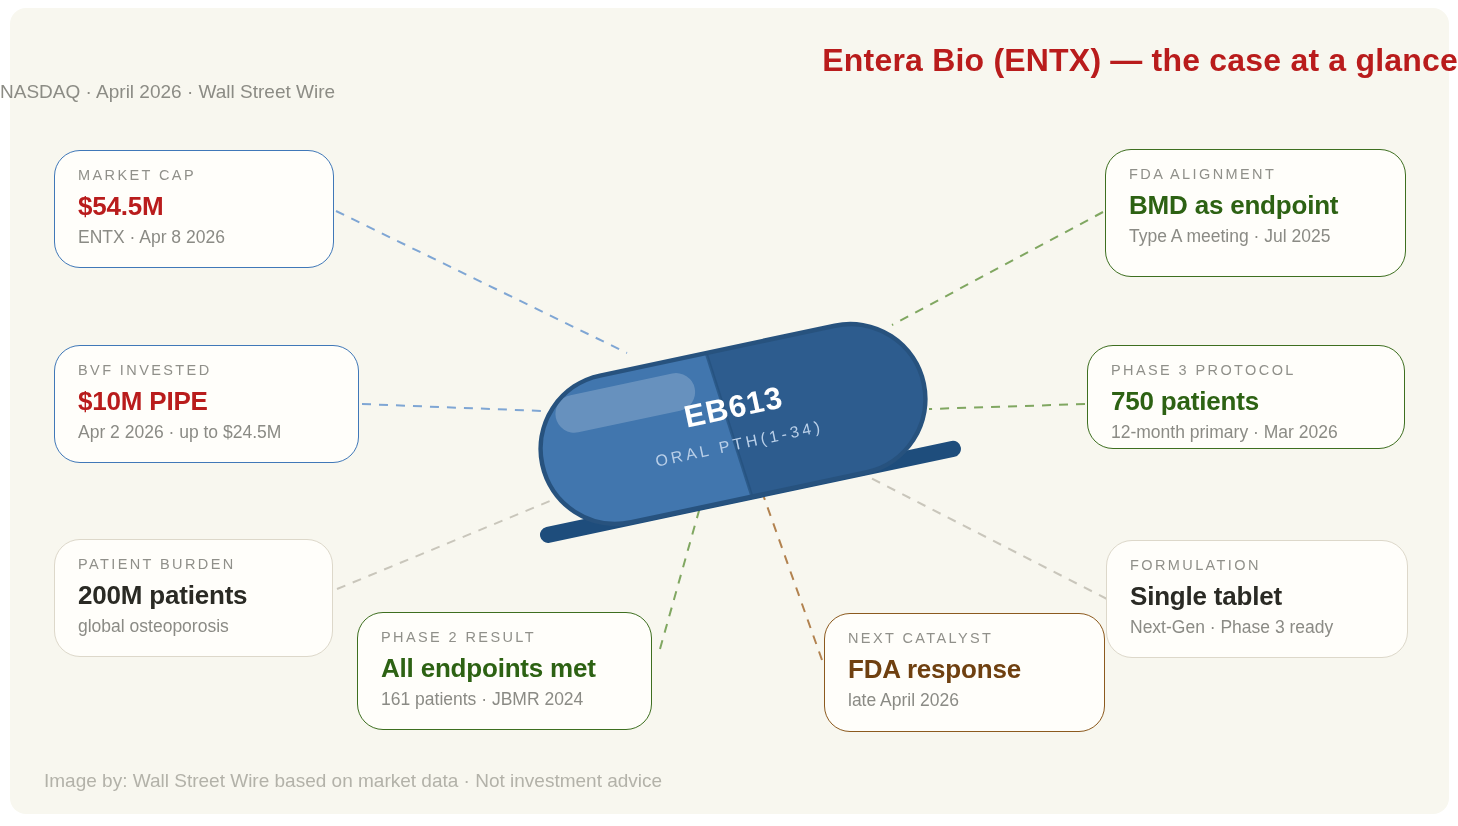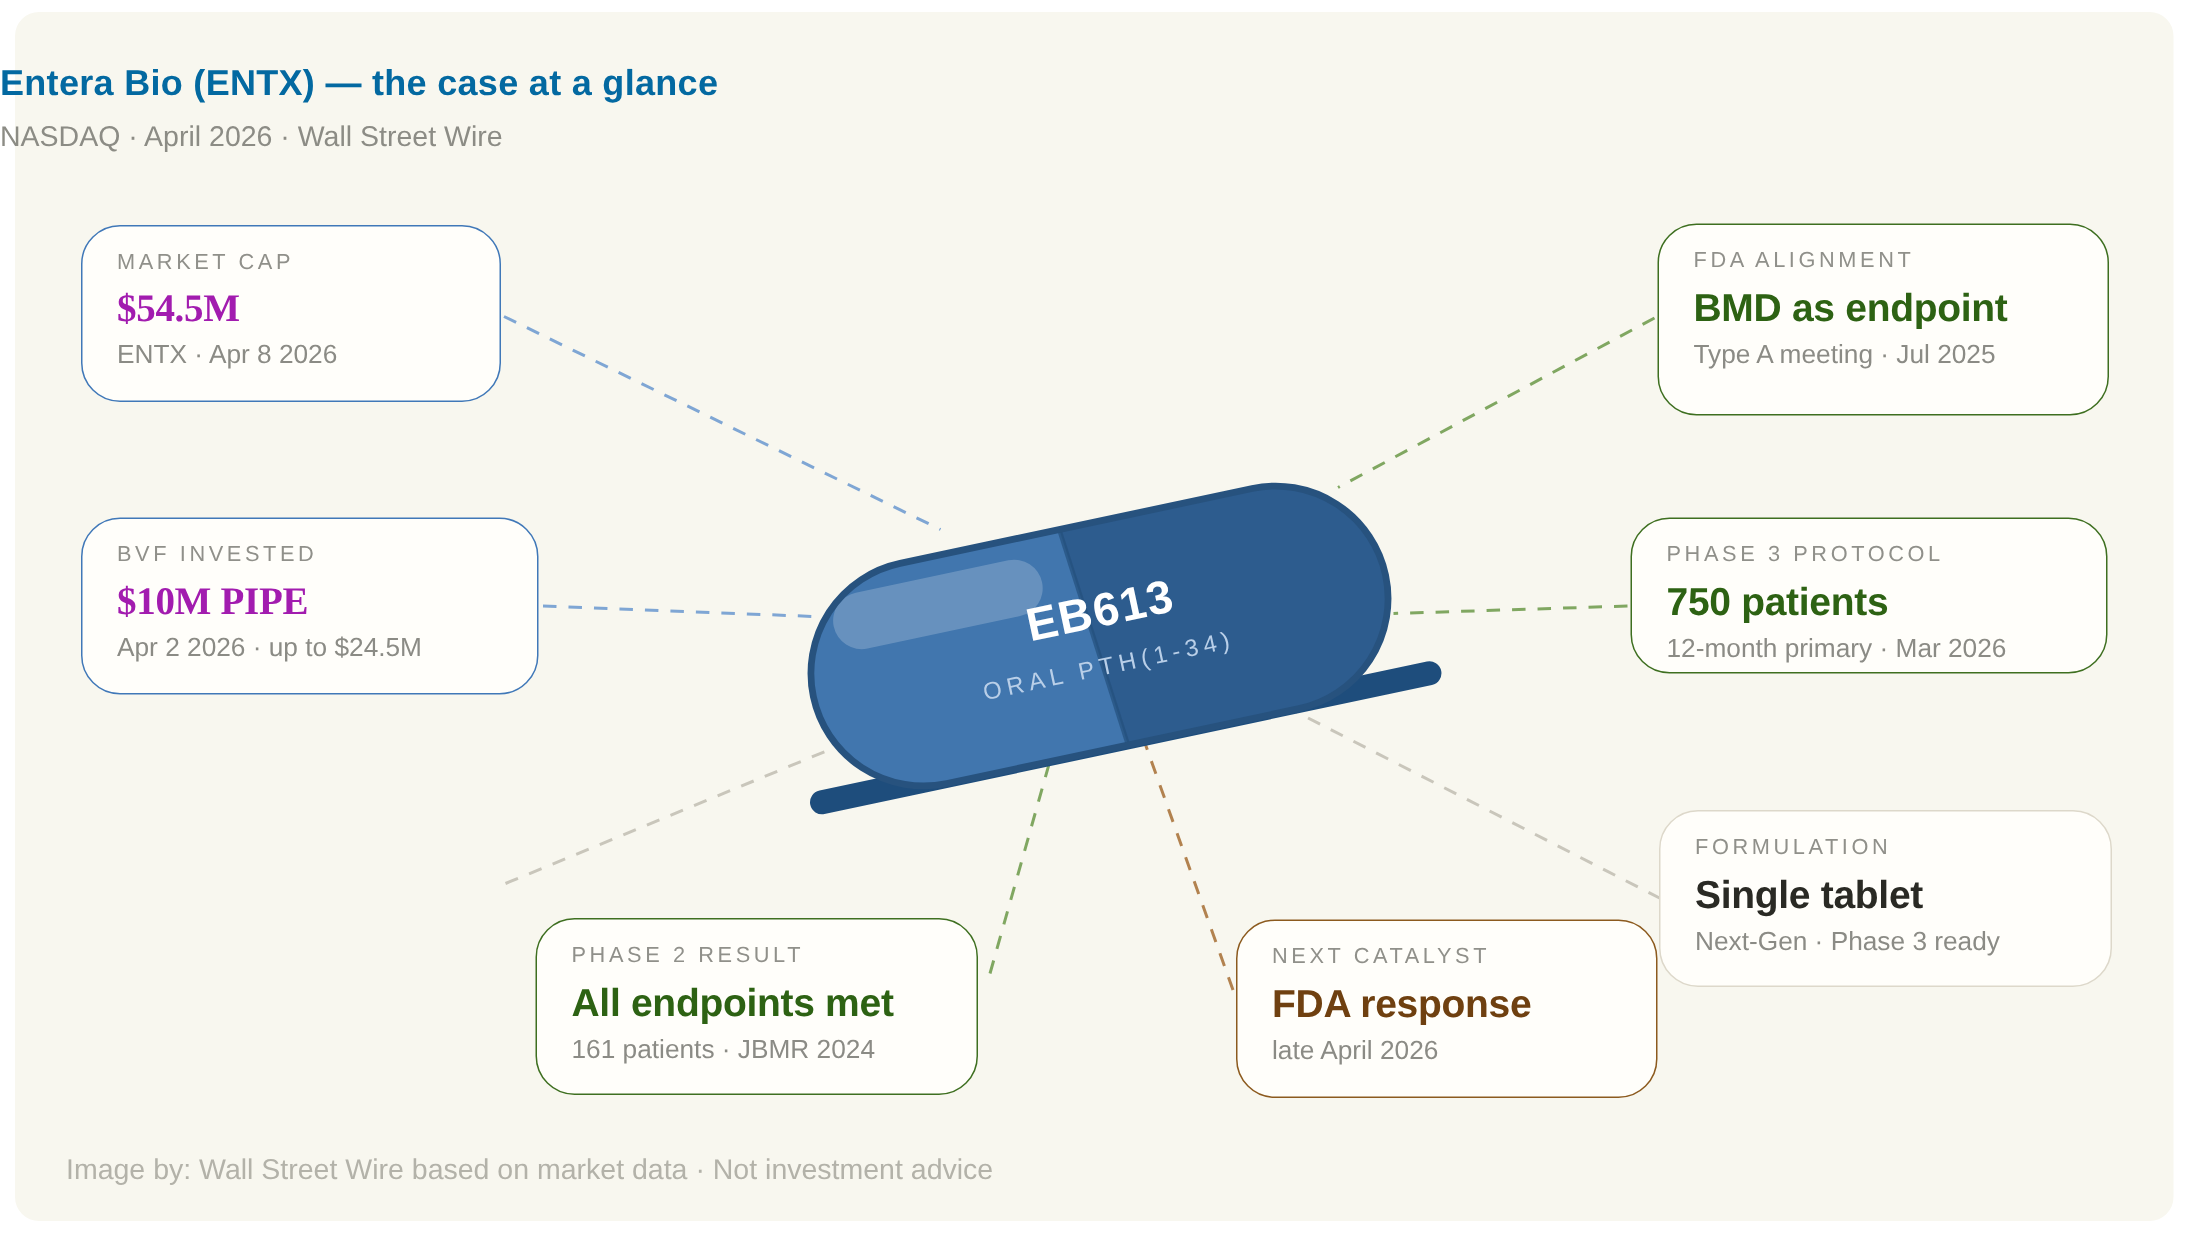--- a/index.html
+++ b/index.html
@@ -8,21 +8,21 @@
     font-family:"Liberation Sans","DejaVu Sans",sans-serif;
     background:#ffffff;
   }
   .canvas{
     position:absolute;left:10px;top:8px;right:9px;bottom:12px;
     background:#f8f7ef;border-radius:16px;
   }
   .layer{position:absolute;left:0;top:0;}
   .title{
     margin:0;position:absolute;top:42px;left:0;width:100%;
-    font-size:24px;font-weight:700;color:#0369a1;letter-spacing:.2px;
+    font-size:32px;font-weight:700;color:#b91c1c;letter-spacing:.2px;text-align:right;
   }
   .subtitle{
     position:absolute;top:81px;left:0;width:100%;
     font-size:19px;color:#8c8c85;
   }
   
   .card{
     position:absolute;box-sizing:border-box;
     background:#fffefa;border:1.5px solid #ddd8ca;border-radius:26px;
     padding:16px 23px 0 23px;
@@ -32,21 +32,21 @@
     text-transform:uppercase;margin-bottom:8px;white-space:nowrap;
   }
   .card .value{
     font-size:26px;font-weight:700;color:#2a2a24;
     margin-bottom:5px;white-space:nowrap;letter-spacing:-.2px;
   }
   .card .sub{
     font-size:17.5px;color:#8b8b85;white-space:nowrap;
   }
   .card.blue{border-color:#4078b8;}
-  .card.blue .value{color:#a21caf;font-family:Liberation Serif, serif;}
+  .card.blue .value{color:#b91c1c;}
   .card.green{border-color:#3e6f20;}
   .card.green .value{color:#2d6213;}
   .card.brown{border-color:#8c5a1e;}
   .card.brown .value{color:#6f4010;}
   .card.gray{border-color:#ddd8ca;}
   
   .card--market-cap {left:54px;  top:150px; width:280px; height:118px;}
   .card--bvf        {left:54px;  top:345px; width:305px; height:118px;}
   .card--burden     {left:54px;  top:539px; width:279px; height:118px;}
   .card--phase2     {left:357px; top:612px; width:295px; height:118px;}
@@ -115,20 +115,25 @@
     <div class="value">$54.5M</div>
     <div class="sub">ENTX · Apr 8 2026</div>
   </div>
 
   <div class="card blue card--bvf">
     <div class="label">BVF INVESTED</div>
     <div class="value">$10M PIPE</div>
     <div class="sub">Apr 2 2026 · up to $24.5M</div>
   </div>
 
+  <div class="card gray card--burden">
+    <div class="label">PATIENT BURDEN</div>
+    <div class="value">200M patients</div>
+    <div class="sub">global osteoporosis</div>
+  </div>
 
   <div class="card green card--phase2">
     <div class="label">PHASE 2 RESULT</div>
     <div class="value">All endpoints met</div>
     <div class="sub">161 patients · JBMR 2024</div>
   </div>
 
   <div class="card brown card--catalyst">
     <div class="label">NEXT CATALYST</div>
     <div class="value">FDA response</div>

